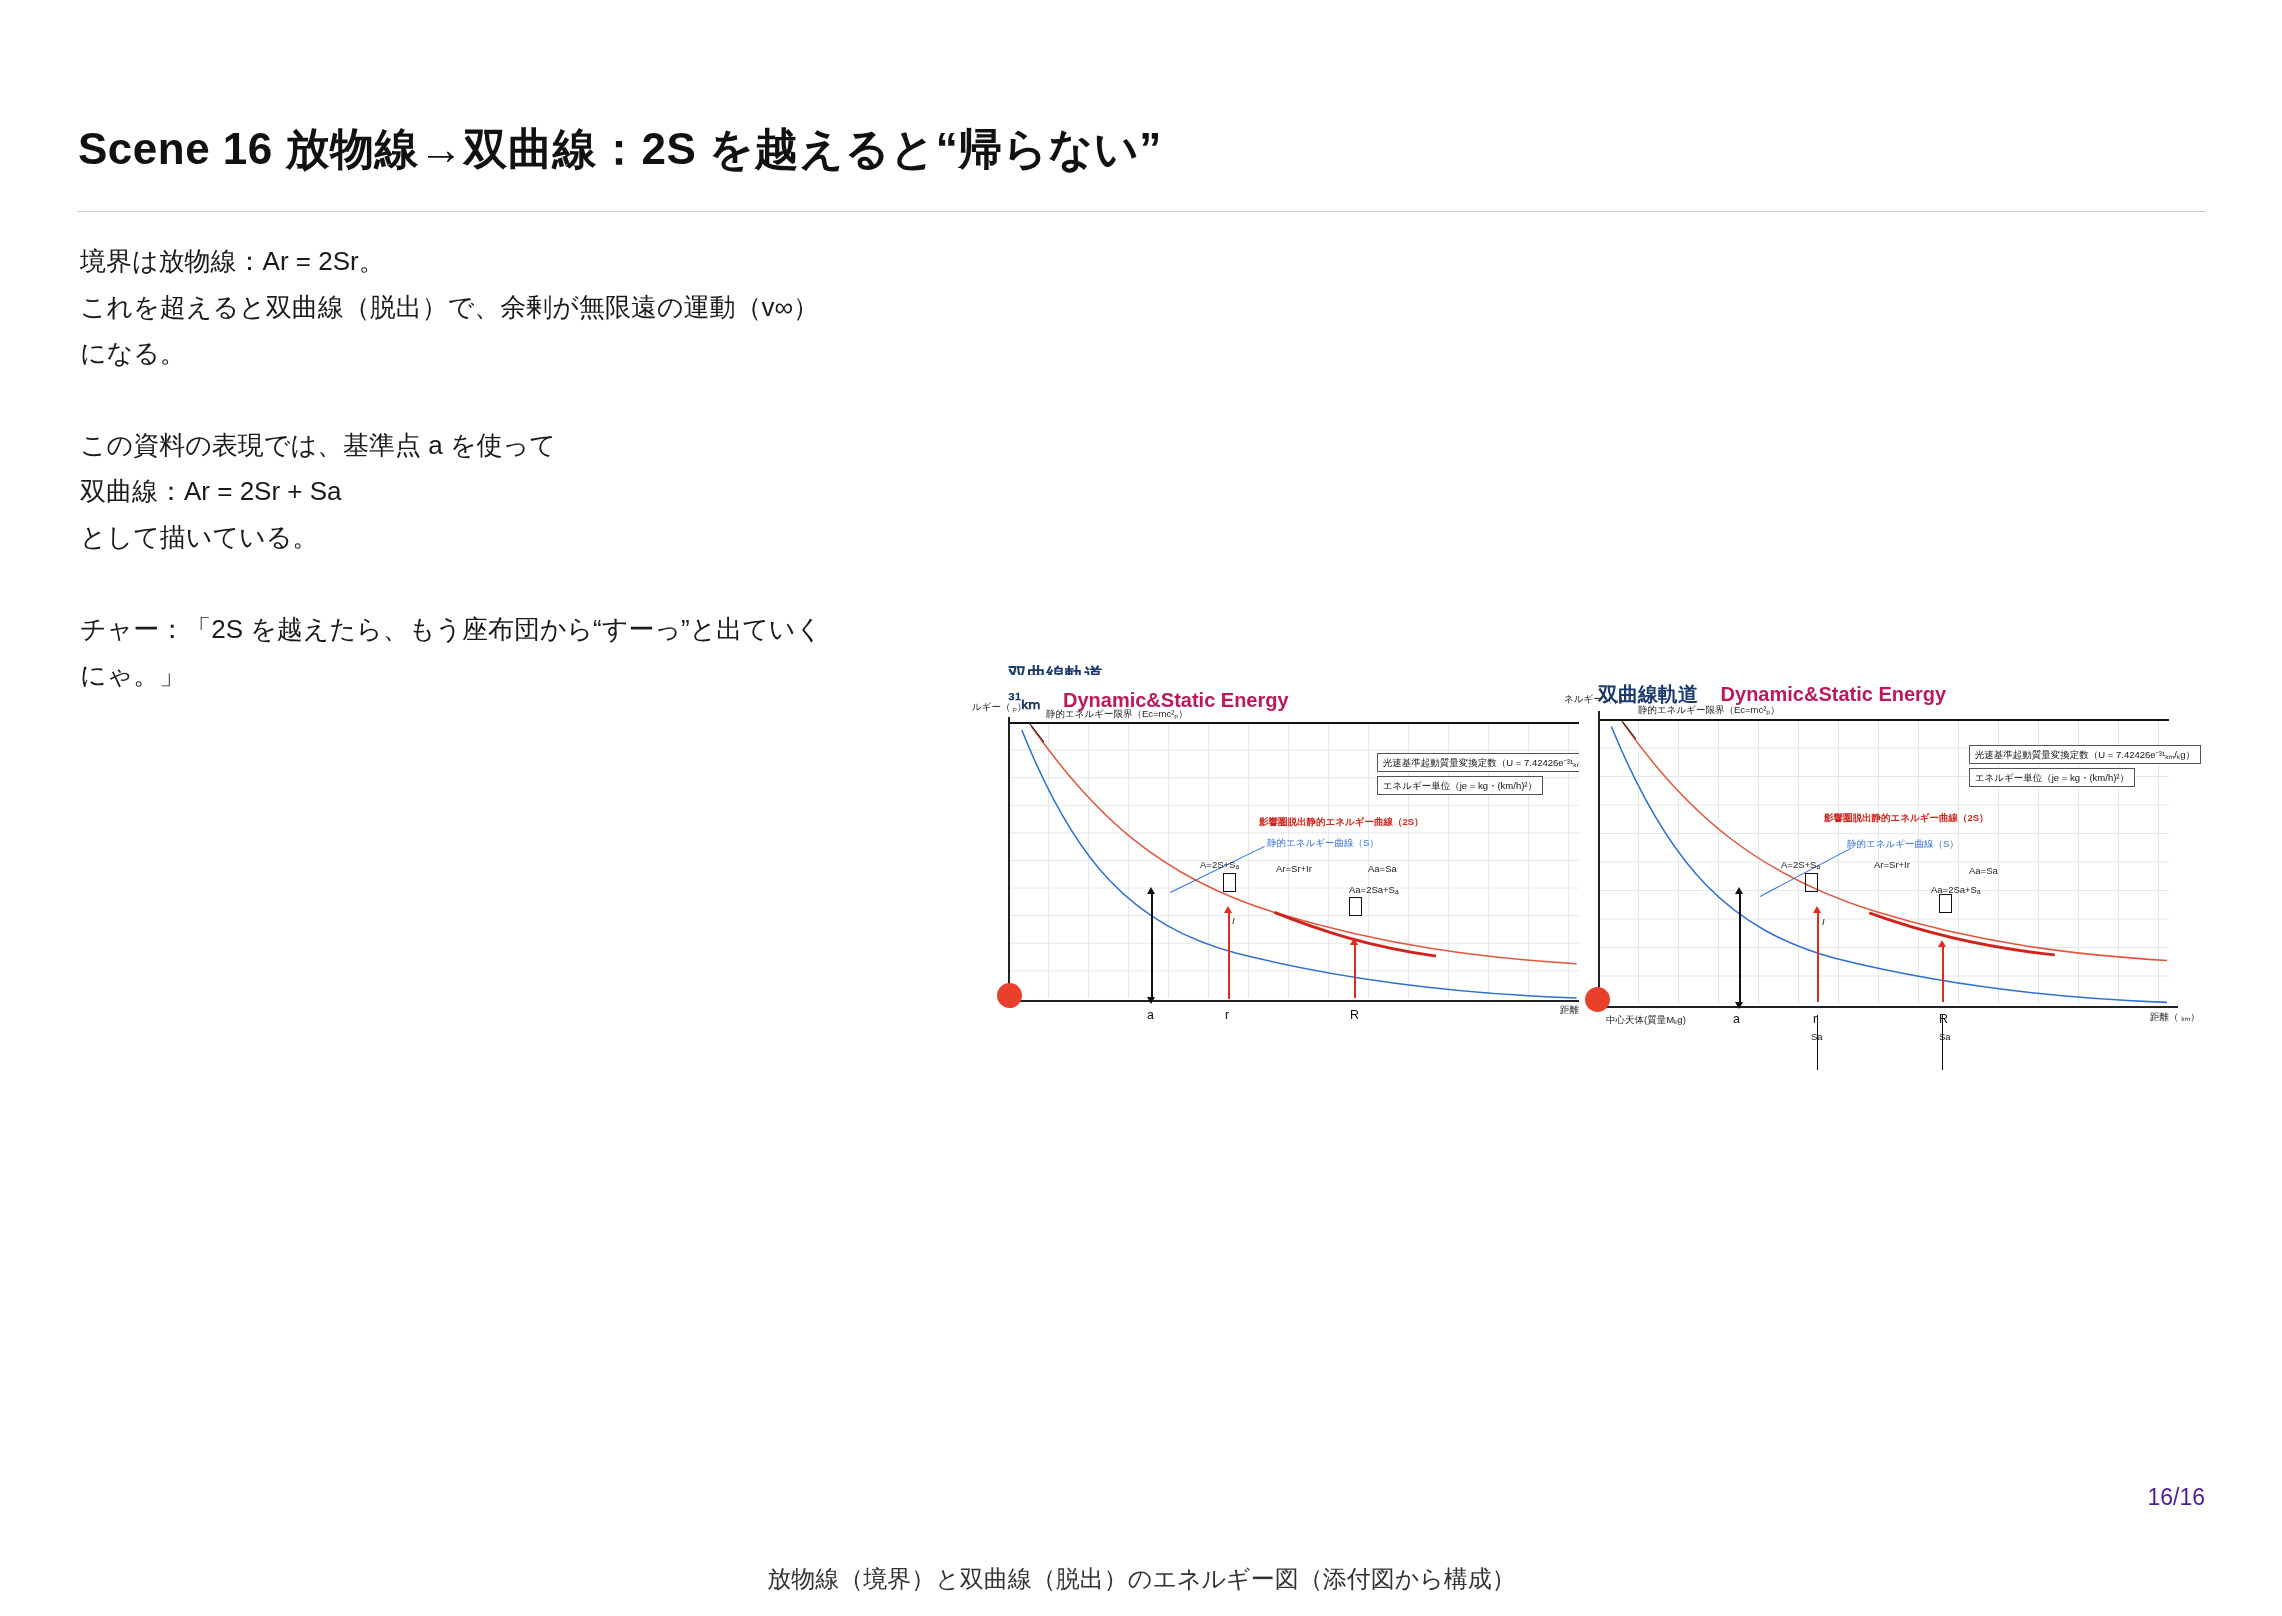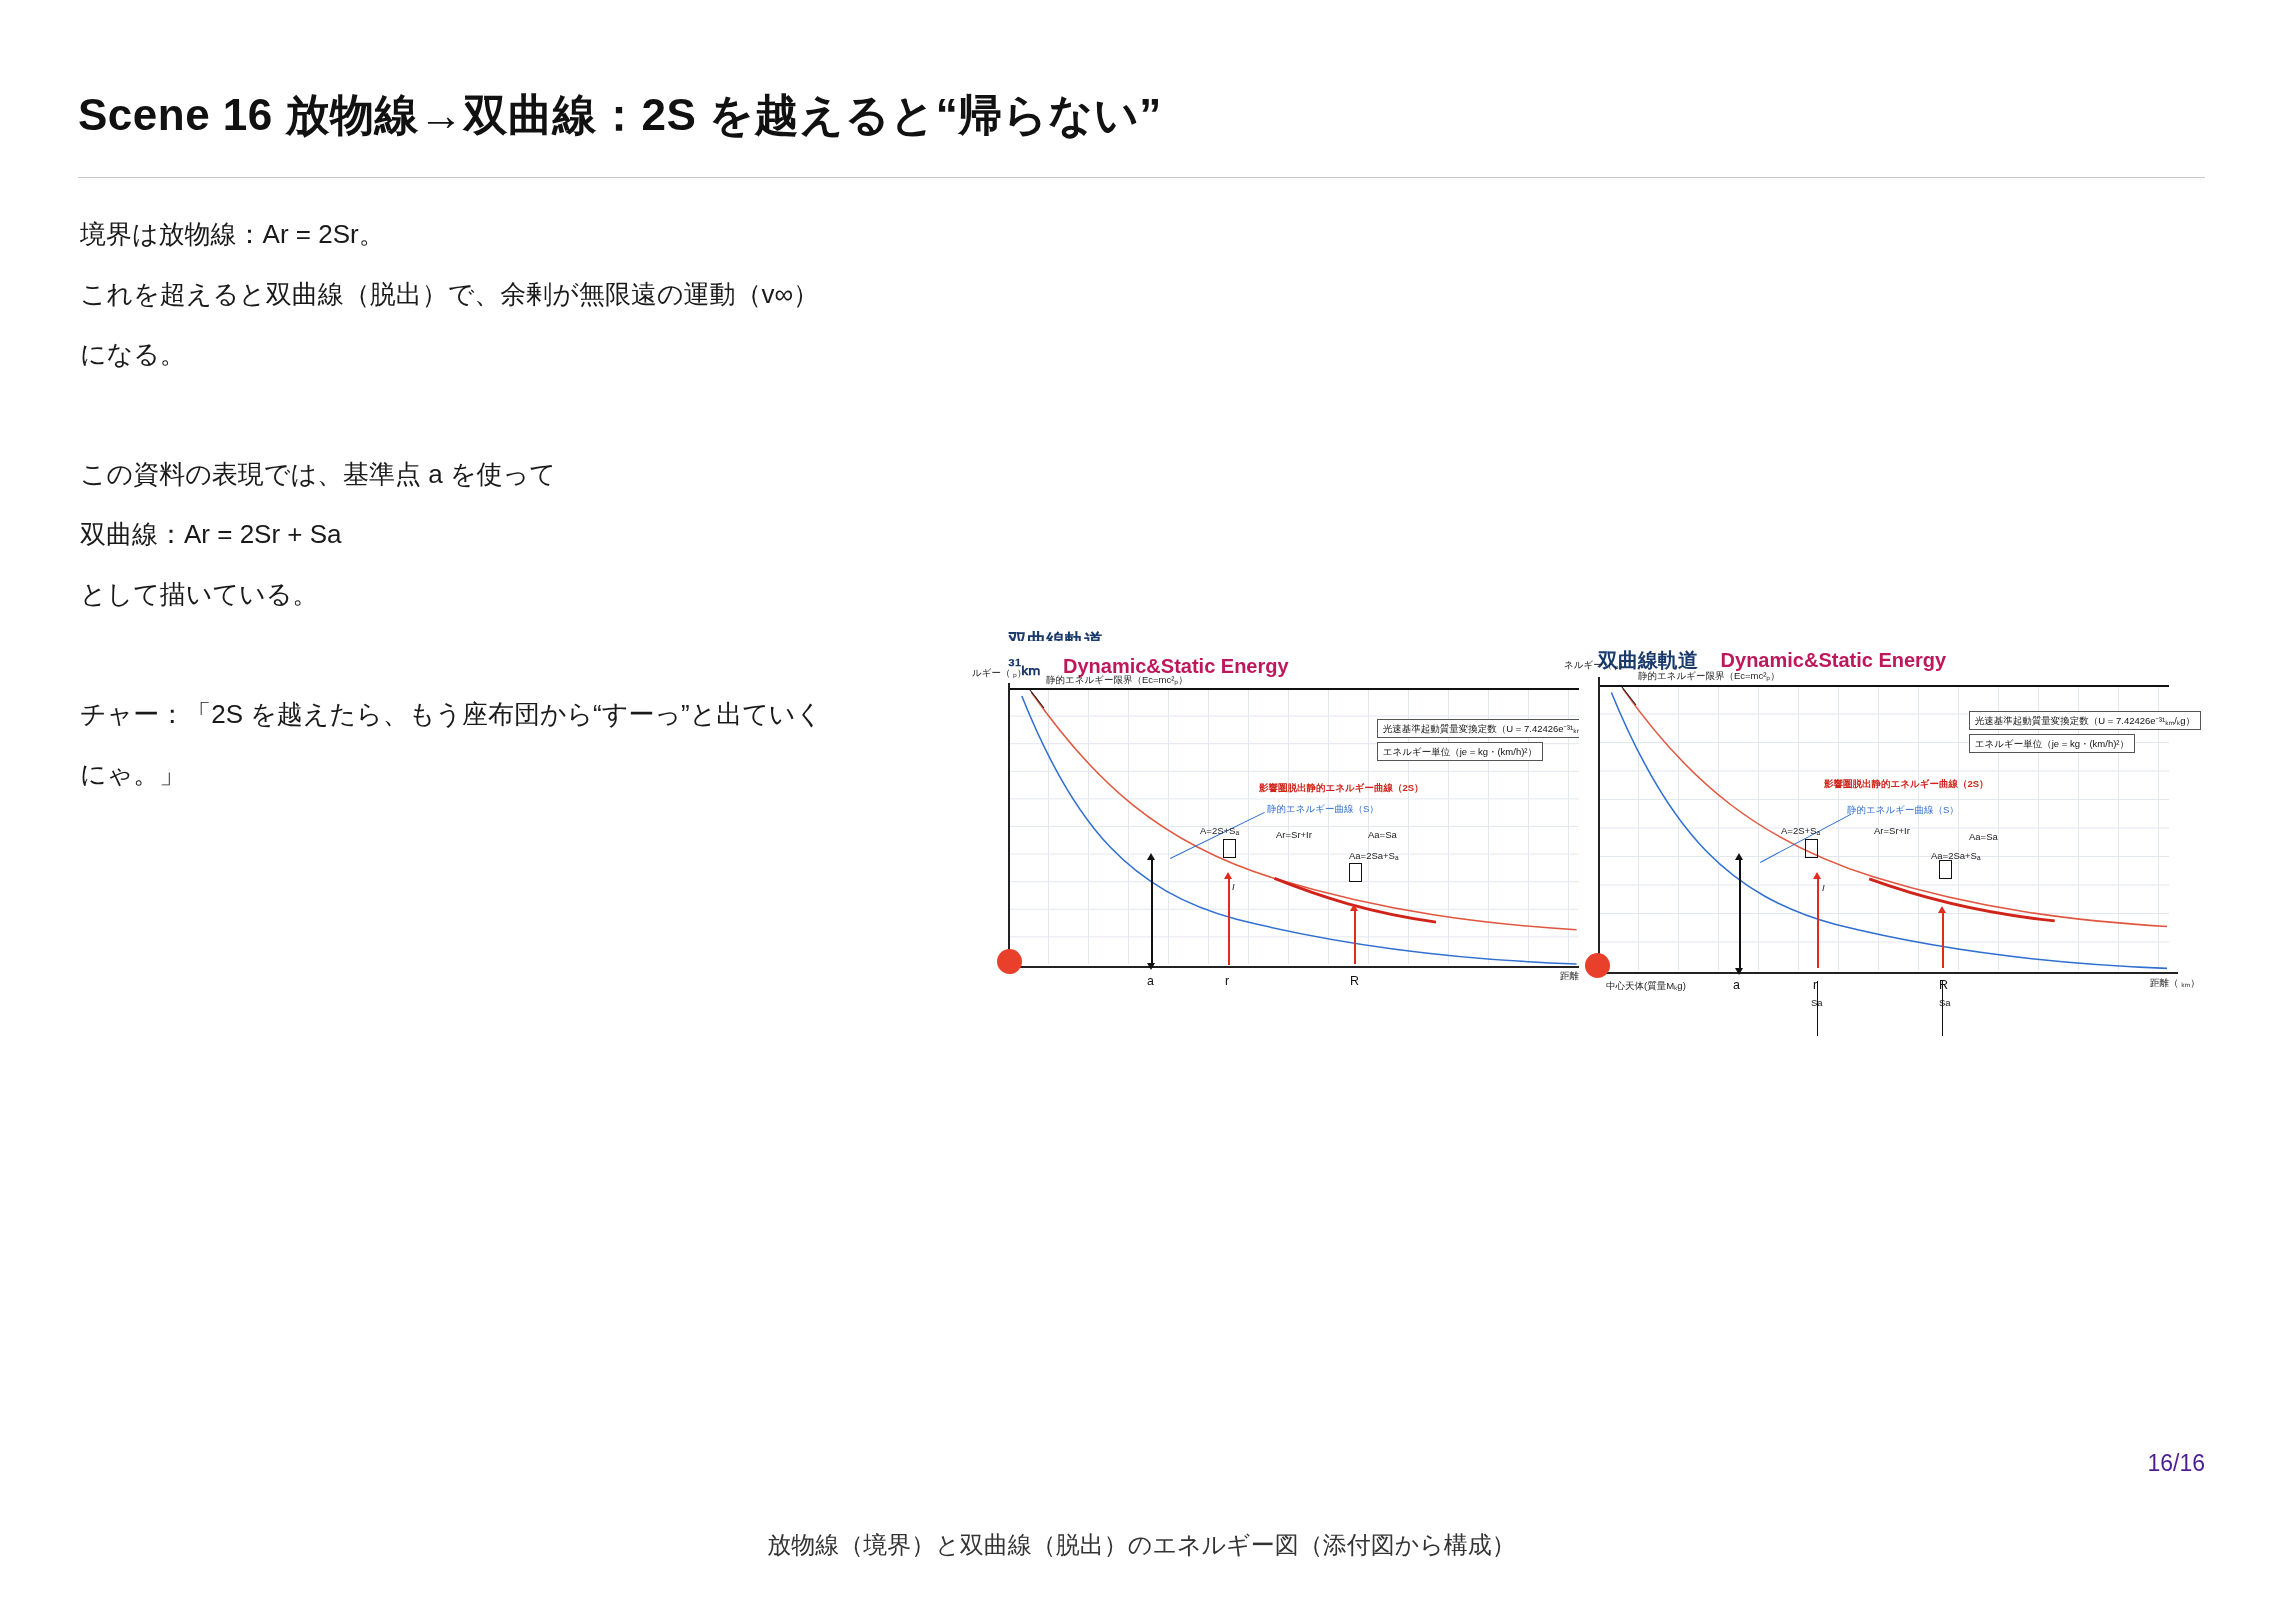--- a/index.html
+++ b/index.html
@@ -11,20 +11,21 @@
     width: 2283px;
     height: 1617px;
     font-family: "Liberation Sans", sans-serif;
     color: #1a1a1a;
     position: relative;
     overflow: hidden;
   }
   .slide {
     position: absolute;
     inset: 0;
+    margin-top: 34px;
   }
   .title {
     position: absolute;
     left: 78px;
     top: 86px;
     font-size: 44px;
     font-weight: bold;
     letter-spacing: 0.5px;
     color: #111;
     white-space: nowrap;
@@ -35,21 +36,21 @@
     top: 177px;
     width: 2127px;
     height: 1px;
     background: #c8c8c8;
   }
   .body-text {
     position: absolute;
     left: 80px;
     top: 204px;
     font-size: 26px;
-    line-height: 60px;
+    line-height: 46px;
     color: #1a1a1a;
     white-space: pre-wrap;
   }
   .page-num {
     position: absolute;
     right: 78px;
     top: 1450px;
     font-size: 23px;
     color: #4c1d95;
     text-align: center;

